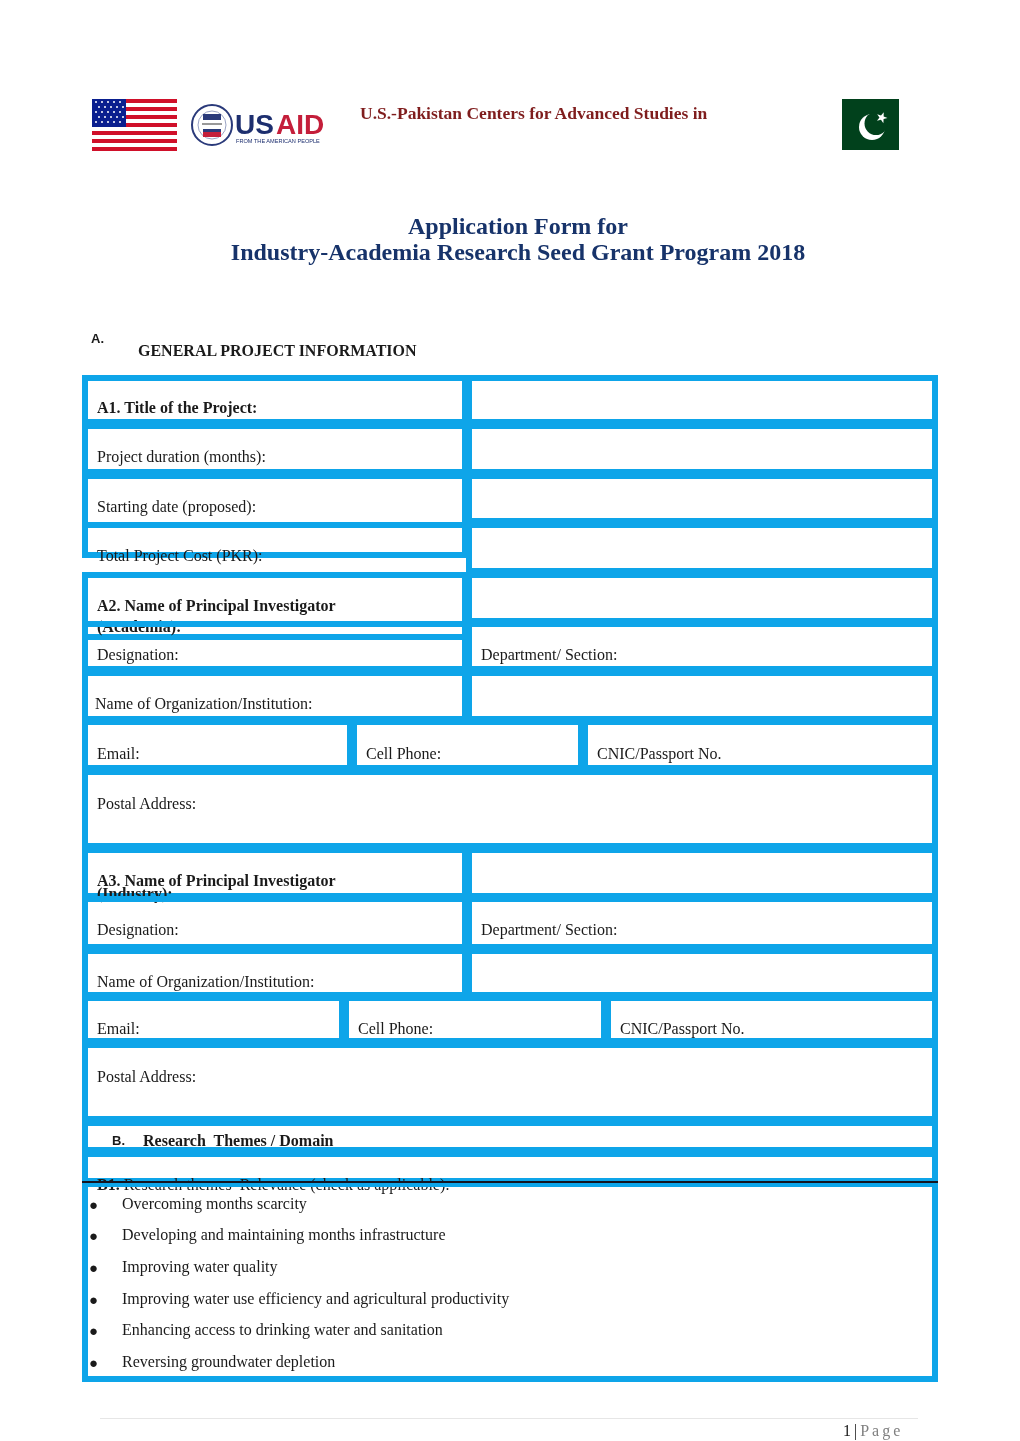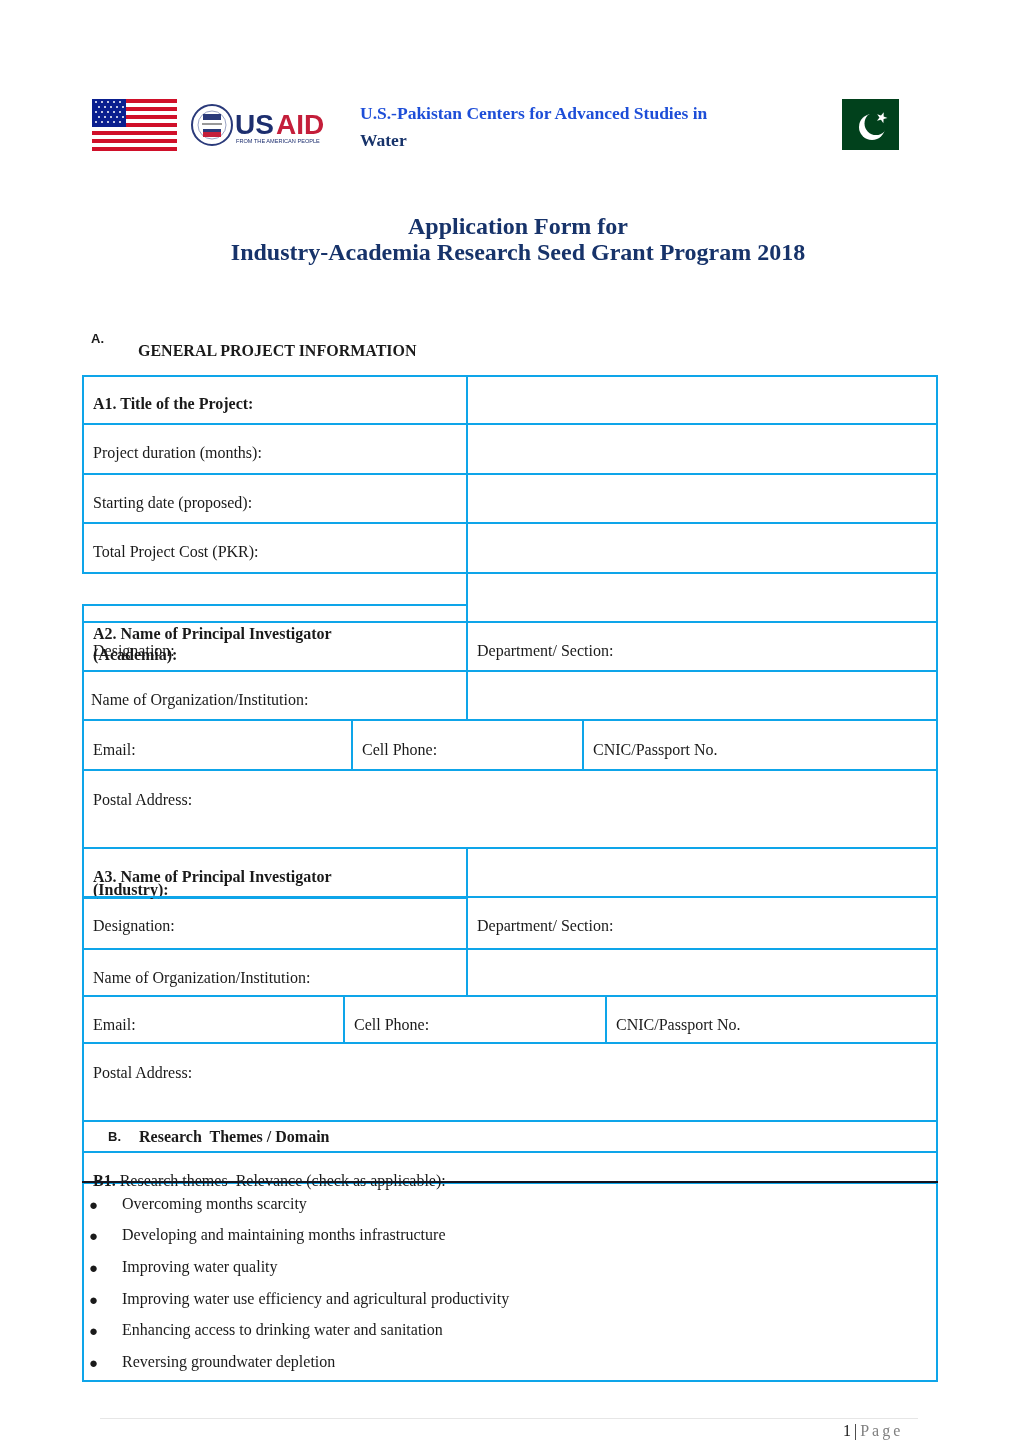--- a/index.html
+++ b/index.html
@@ -3,36 +3,36 @@
   <meta charset="utf-8">
   <style>
     * { box-sizing: border-box; margin: 0; padding: 0; }
     html, body { width: 1020px; height: 1441px; background: #ffffff; }
     body { position: relative; font-family: "Liberation Serif", serif; color: #1a1a1a; overflow: hidden; }
 
     
     .logo-us-flag { position: absolute; left: 92px; top: 99px; width: 85px; height: 52px; }
     .logo-usaid { position: absolute; left: 190px; top: 99px; width: 145px; height: 52px; }
     .header-org { position: absolute; left: 360px; top: 100px; width: 440px; font-family: "Liberation Serif", serif; font-weight: bold; font-size: 17.5px; line-height: 27px; }
-    .header-org .line1 { color: #1d4ed8; display: block; }
+    .header-org .line1 { color: #7f1d1d; display: block; }
     .header-org .line2 { color: #17336a; display: block; }
     .logo-pk-flag { position: absolute; left: 842px; top: 99px; width: 57px; height: 51px; }
 
     
     .title-block { position: absolute; left: 0; top: 213px; width: 1036px; text-align: center; font-family: "Liberation Serif", serif; font-weight: bold; color: #17336a; font-size: 24px; line-height: 26px; }
     .title-block .t1 { display: block; font-weight: normal; font-weight: bold; }
     .title-block .t2 { display: block; }
 
     
     .sec-a-letter { position: absolute; left: 91px; top: 331px; font-family: "Liberation Sans", sans-serif; font-weight: bold; font-size: 13px; }
     .sec-a-title { position: absolute; left: 138px; top: 342px; font-family: "Liberation Serif", serif; font-weight: bold; font-size: 16px; }
 
     
     .form { position: absolute; left: 0; top: 0; }
-    .cell { position: absolute; border: 2px solid #0ea5e9; font-family: "Liberation Serif", serif; font-size: 16px; line-height: 18px; padding-left: 9px; background: #fff; }
+    .cell { position: absolute; border: 6px solid #0ea5e9; font-family: "Liberation Serif", serif; font-size: 16px; line-height: 18px; padding-left: 9px; background: #fff; }
     .cell .lbl { position: absolute; left: 9px; }
     .bold { font-weight: bold; }
 
     
     .themes { position: absolute; left: 83px; top: 1193px; width: 850px; }
     .theme-item { position: absolute; left: 0; font-family: "Liberation Serif", serif; font-size: 16px; line-height: 18px; height: 20px; white-space: nowrap; }
     .theme-item .bullet { position: absolute; left: 6px; top: 1px; font-size: 15px; }
     .theme-item .txt { position: absolute; left: 39px; }
 
     
@@ -96,21 +96,20 @@
     <rect x="13" y="30" width="18" height="8" fill="#c41e3a"></rect>
     <rect x="13" y="30" width="18" height="3" fill="#2a3a7a"></rect>
     <text x="45" y="35" font-family="Liberation Sans, sans-serif" font-weight="bold" font-size="28" fill="#1d2f6f">US</text>
     <text x="86" y="35" font-family="Liberation Sans, sans-serif" font-weight="bold" font-size="28" fill="#c41e3a">AID</text>
     <text x="46" y="44" font-family="Liberation Sans, sans-serif" font-size="5.6" fill="#1d2f6f">FROM THE AMERICAN PEOPLE</text>
   </svg>
 </div>
 
 <div class="header-org">
   <span class="line1">U.S.-Pakistan Centers for Advanced Studies in</span>
-  <span class="line2">Water</span>
 </div>
 
 <div class="logo-pk-flag">
   <svg width="57" height="51" viewBox="0 0 57 51">
     <rect width="57" height="51" fill="#01411c"></rect>
     <circle cx="30" cy="28" r="13" fill="#ffffff"></circle>
     <circle cx="34" cy="24.5" r="11.5" fill="#01411c"></circle>
     <polygon points="40,13 41.4,17 45.5,17 42.2,19.4 43.4,23.3 40,21 36.6,23.3 37.8,19.4 34.5,17 38.6,17" fill="#ffffff" transform="rotate(20 40 18)"></polygon>
   </svg>
 </div>
@@ -139,28 +138,28 @@
     <span class="lbl" style="top:19px;"></span>
   </div>
 
   <div class="cell" style="left:82px;top:473px;width:386px;height:61px;">
     <span class="lbl" style="top:19px;">Starting date (proposed):</span>
   </div>
   <div class="cell" style="left:466px;top:473px;width:472px;height:51px;">
     <span class="lbl" style="top:19px;"></span>
   </div>
 
-  <div class="cell" style="left:82px;top:522px;width:386px;height:52px;">
+  <div class="cell" style="left:82px;top:522px;width:386px;height:36px;">
     <span class="lbl" style="top:19px;">Total Project Cost (PKR):</span>
   </div>
   <div class="cell" style="left:466px;top:522px;width:472px;height:52px;">
     <span class="lbl" style="top:19px;"></span>
   </div>
 
-  <div class="cell" style="left:82px;top:572px;width:386px;height:68px;overflow:visible;margin-top:32px;">
+  <div class="cell" style="left:82px;top:572px;width:386px;height:68px;overflow:visible;">
     <span class="lbl bold" style="top:19px;">A2. Name of Principal Investigator</span>
     <span class="lbl bold" style="top:40px;">(Academia):</span>
   </div>
   <div class="cell" style="left:466px;top:572px;width:472px;height:52px;"></div>
 
   <div class="cell" style="left:82px;top:621px;width:386px;height:51px;background:transparent;">
     <span class="lbl" style="top:19px;">Designation:</span>
   </div>
   <div class="cell" style="left:466px;top:621px;width:472px;height:51px;">
     <span class="lbl" style="top:19px;">Department/ Section:</span>

